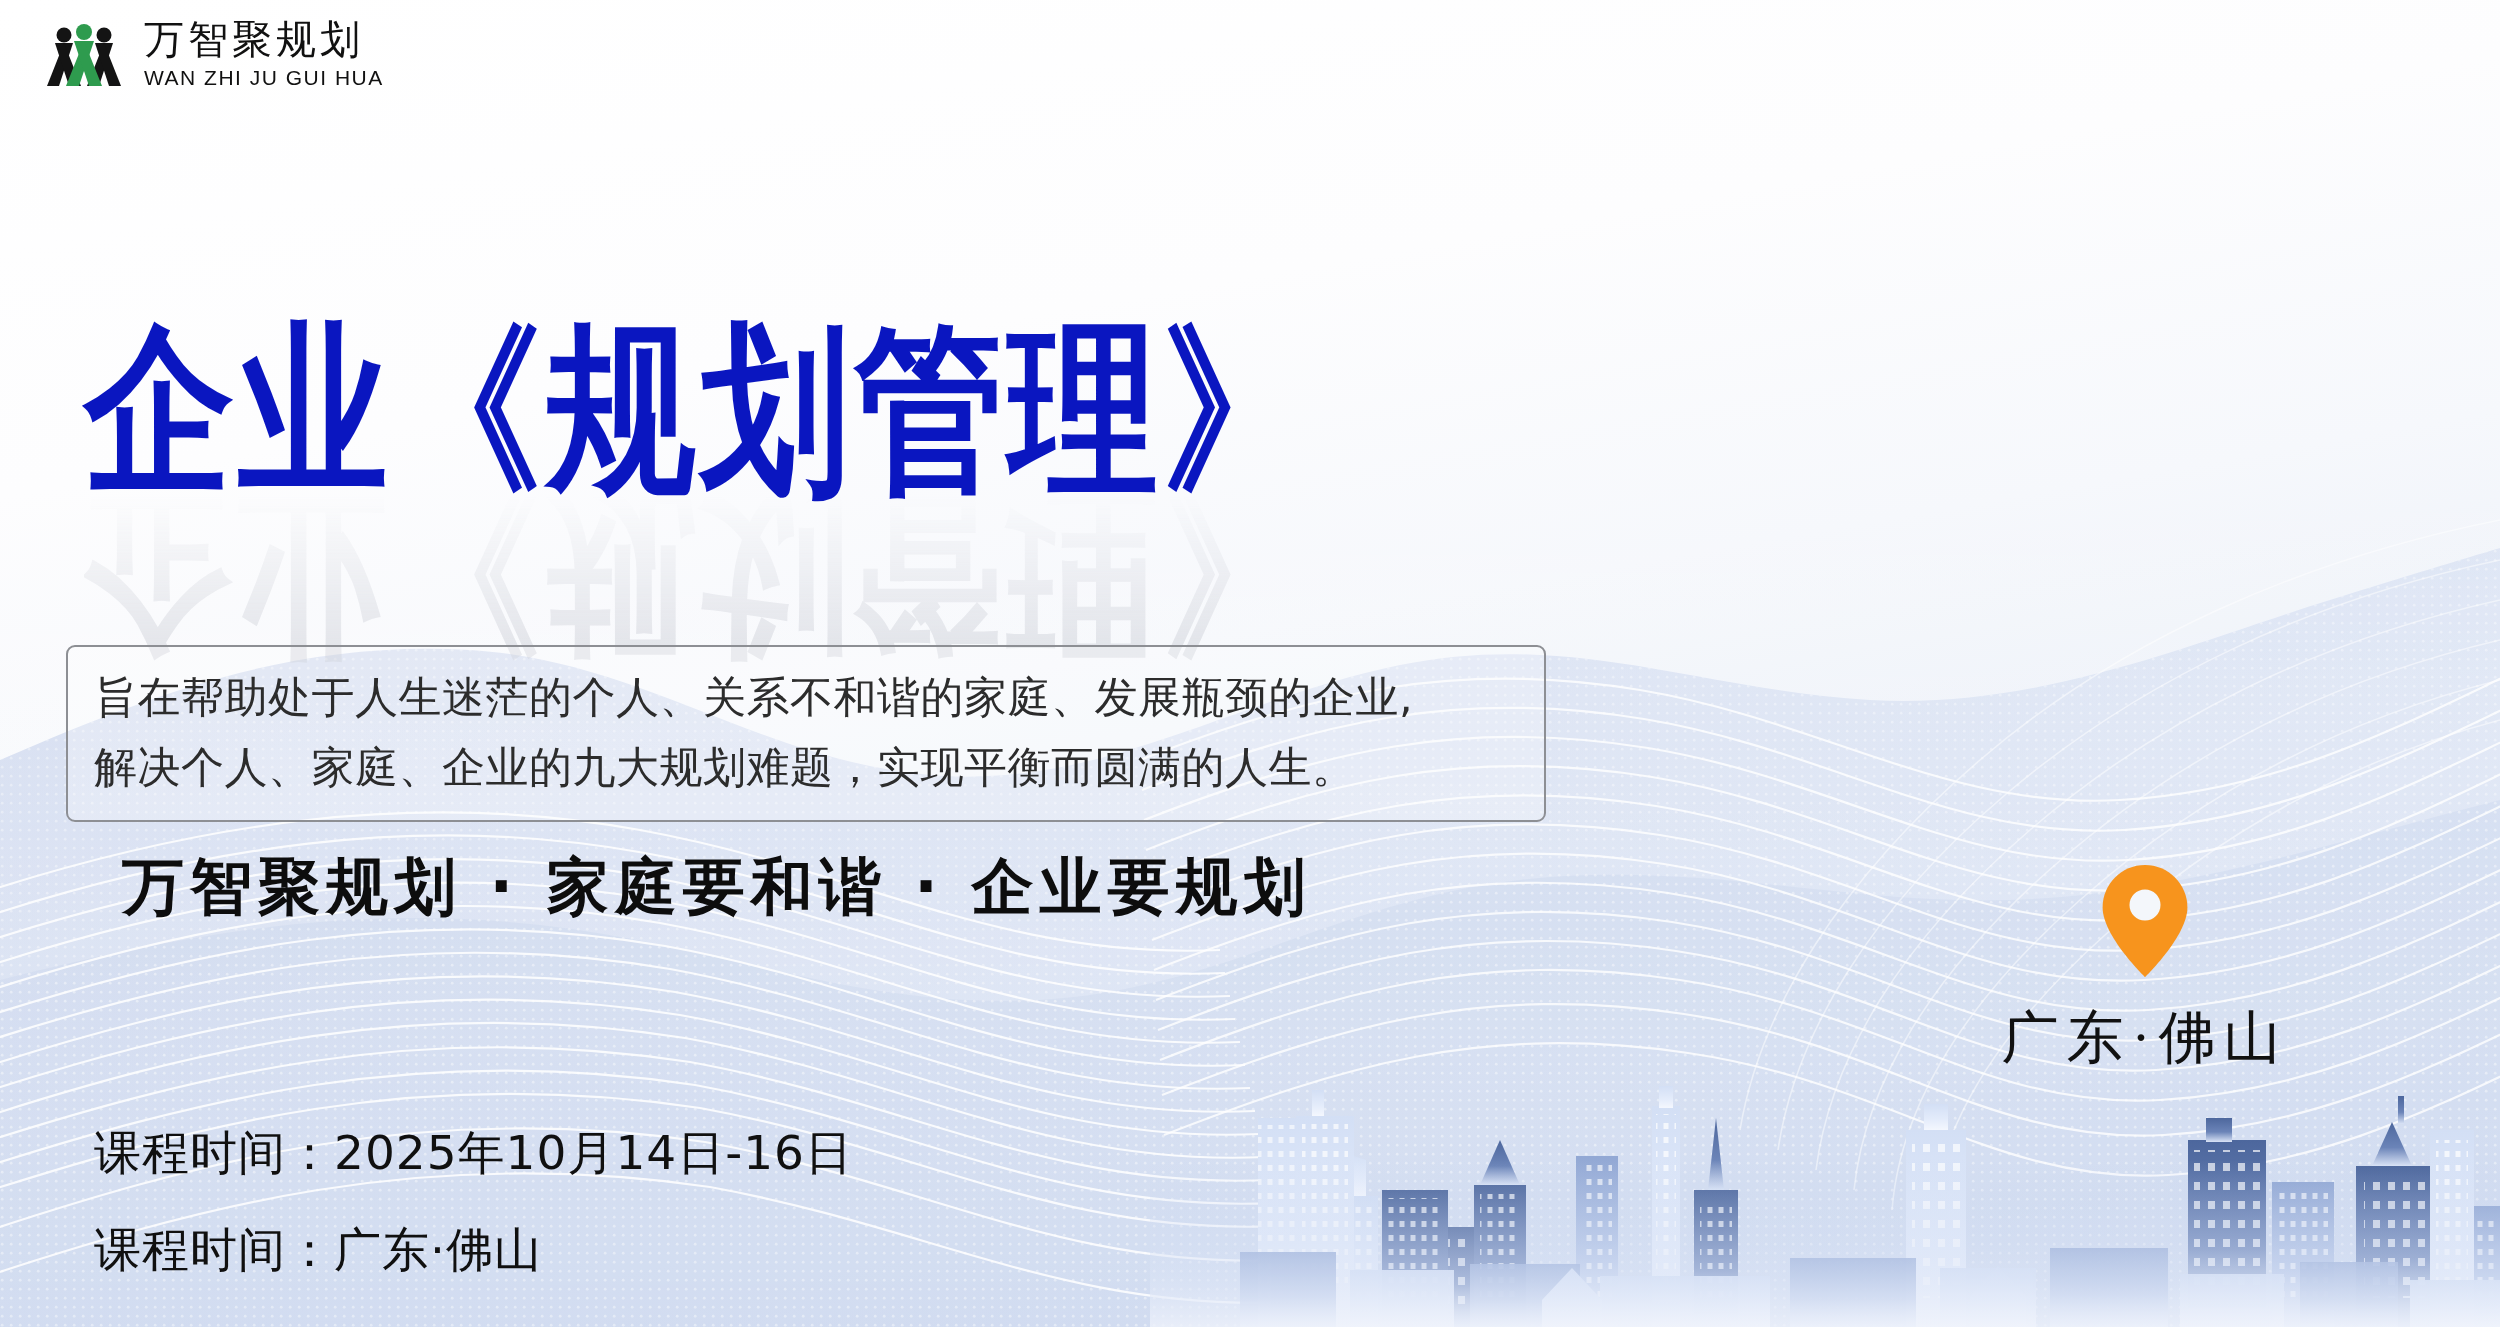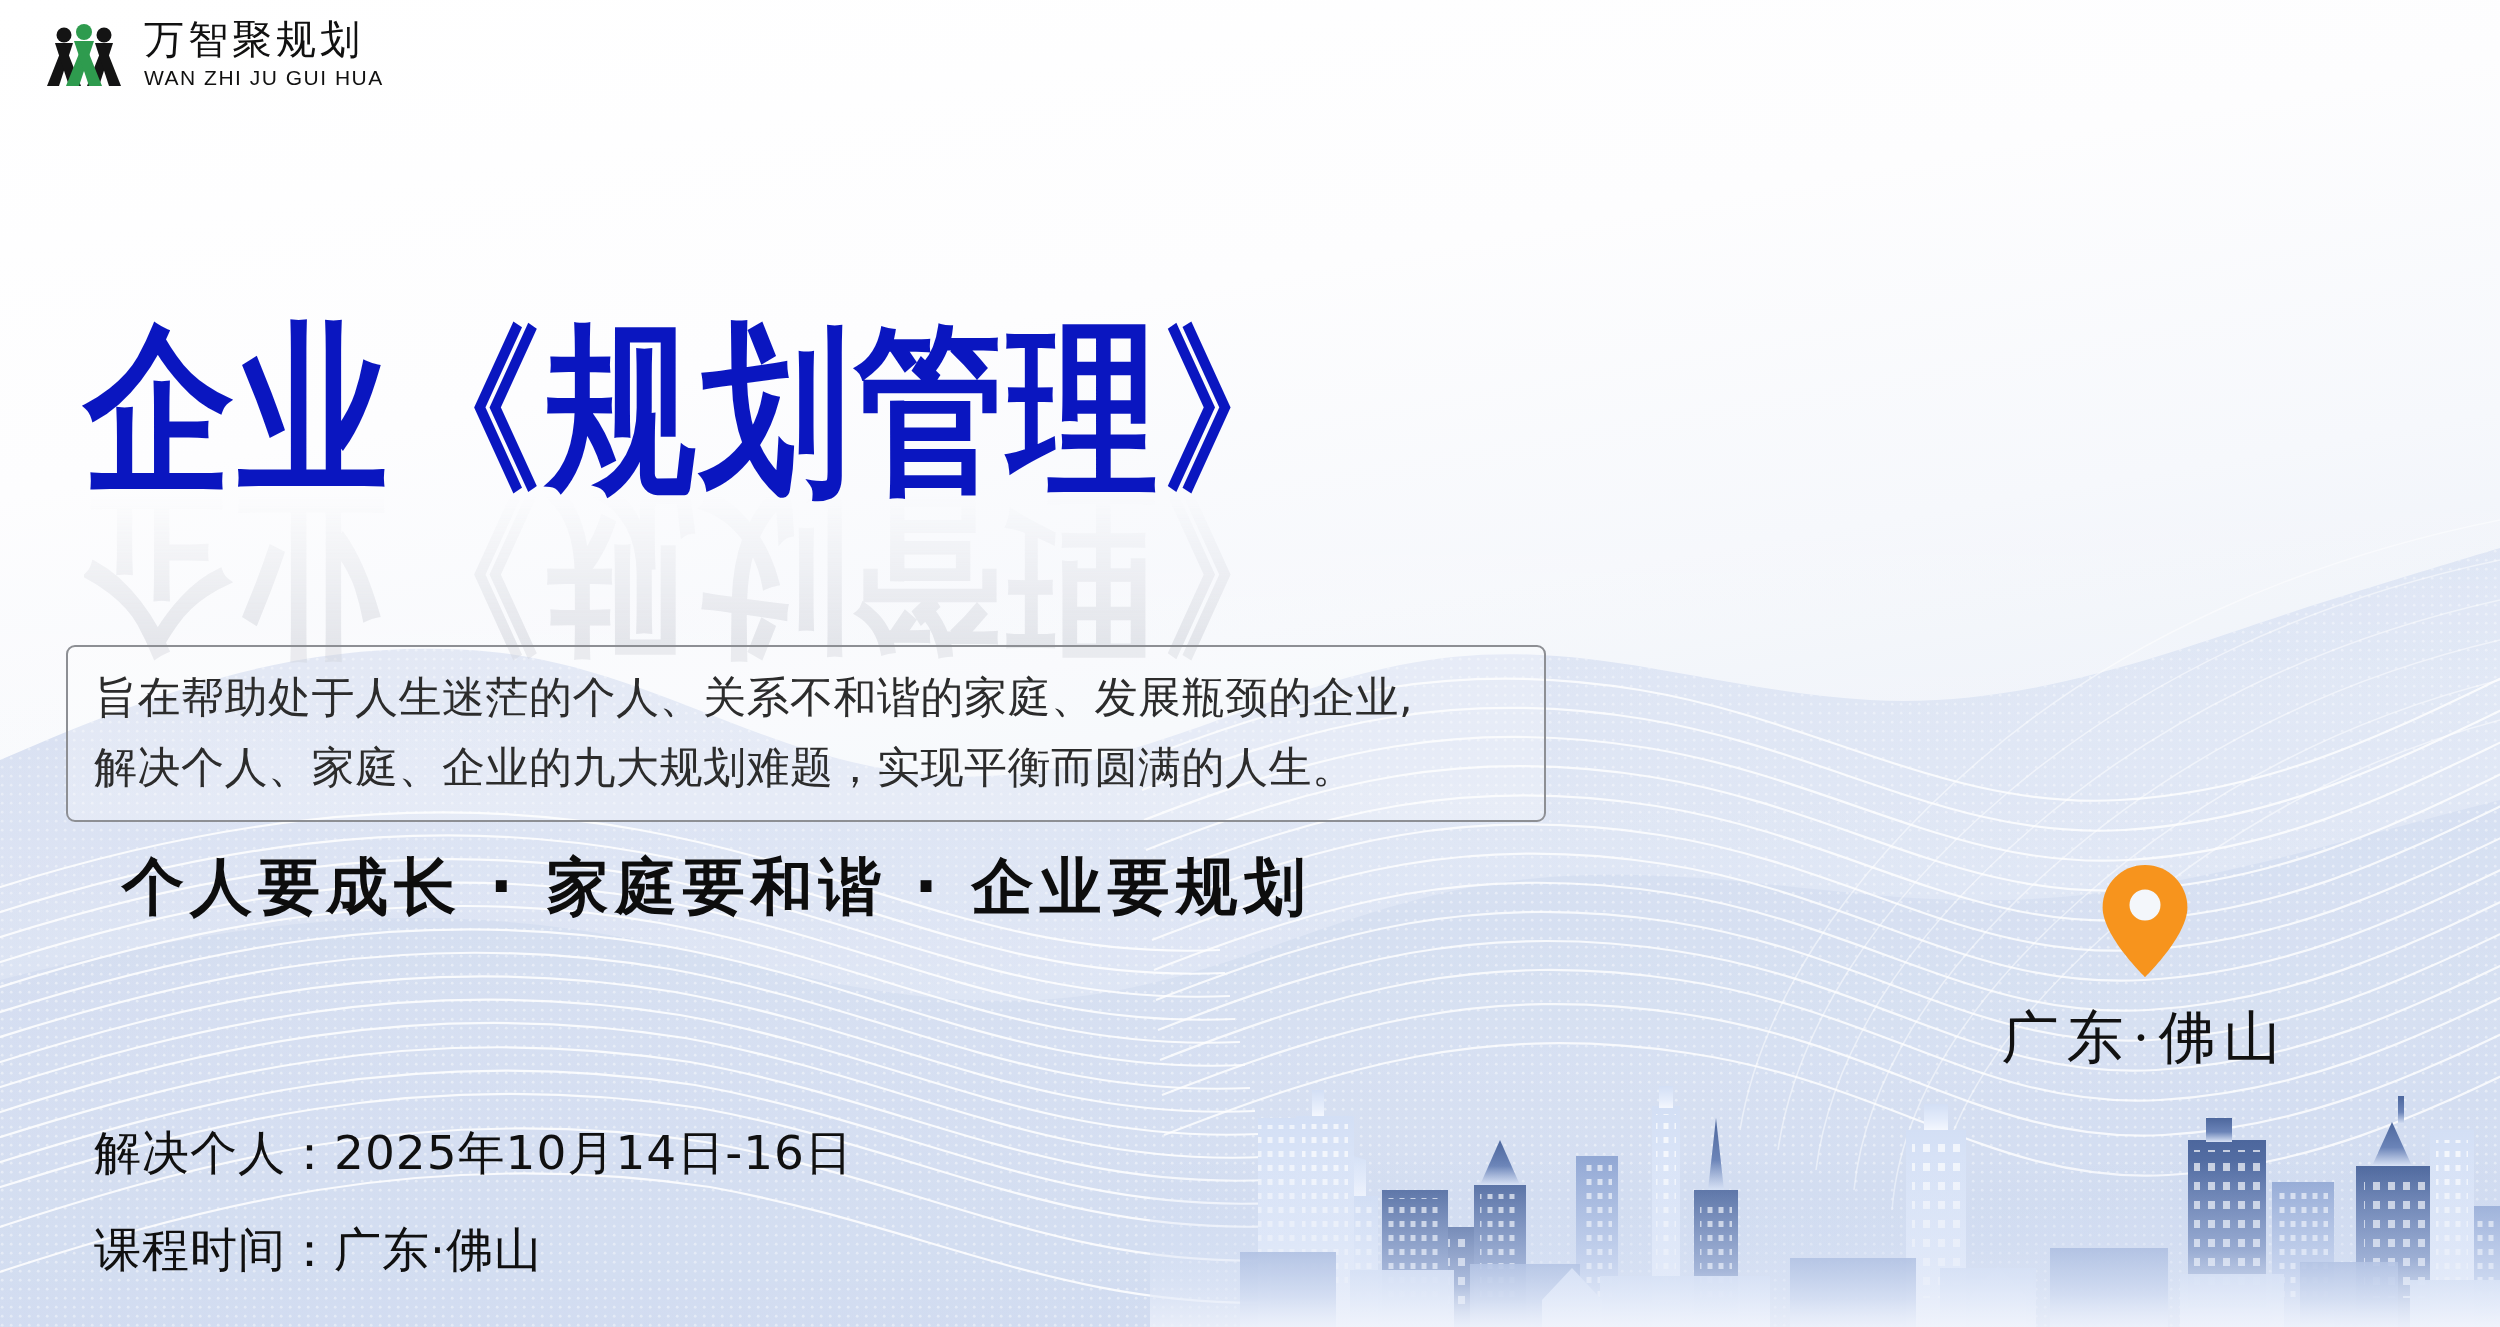--- a/index.html
+++ b/index.html
@@ -344,28 +344,28 @@
   <div class="headline-block">
     <div class="headline">企业《规划管理》</div>
     <div class="headline-reflection">企业《规划管理》</div>
   </div>
 
   <div class="desc-box">
     <div class="desc-line">旨在帮助处于人生迷茫的个人、关系不和谐的家庭、发展瓶颈的企业,</div>
     <div class="desc-line">解决个人、家庭、企业的九大规划难题，实现平衡而圆满的人生。</div>
   </div>
 
-  <div class="slogan">个人要成长 · 家庭要和谐 · 企业要规划</div>
+  <div class="slogan">万智聚规划 · 家庭要和谐 · 企业要规划</div>
 
   <div class="pin-group">
     <svg class="pin-icon" width="92" height="118" viewBox="0 0 92 118">
       <path d="M46,3 C22.6,3 3.6,22 3.6,45.4 C3.6,74 46,115 46,115 C46,115 88.4,74 88.4,45.4 C88.4,22 69.4,3 46,3 Z" fill="#F7941D"></path>
       <circle cx="46" cy="43" r="15.5" fill="#F4F7FB"></circle>
     </svg>
     <div class="pin-label">广东·佛山</div>
   </div>
 
   <div class="info-block">
-    <div class="info-line">解决个人：2025年10月14日-16日</div>
+    <div class="info-line">课程时间：2025年10月14日-16日</div>
     <div class="info-line">课程时间：广东·佛山</div>
   </div>
 
 </div>
 
 </body></html>

